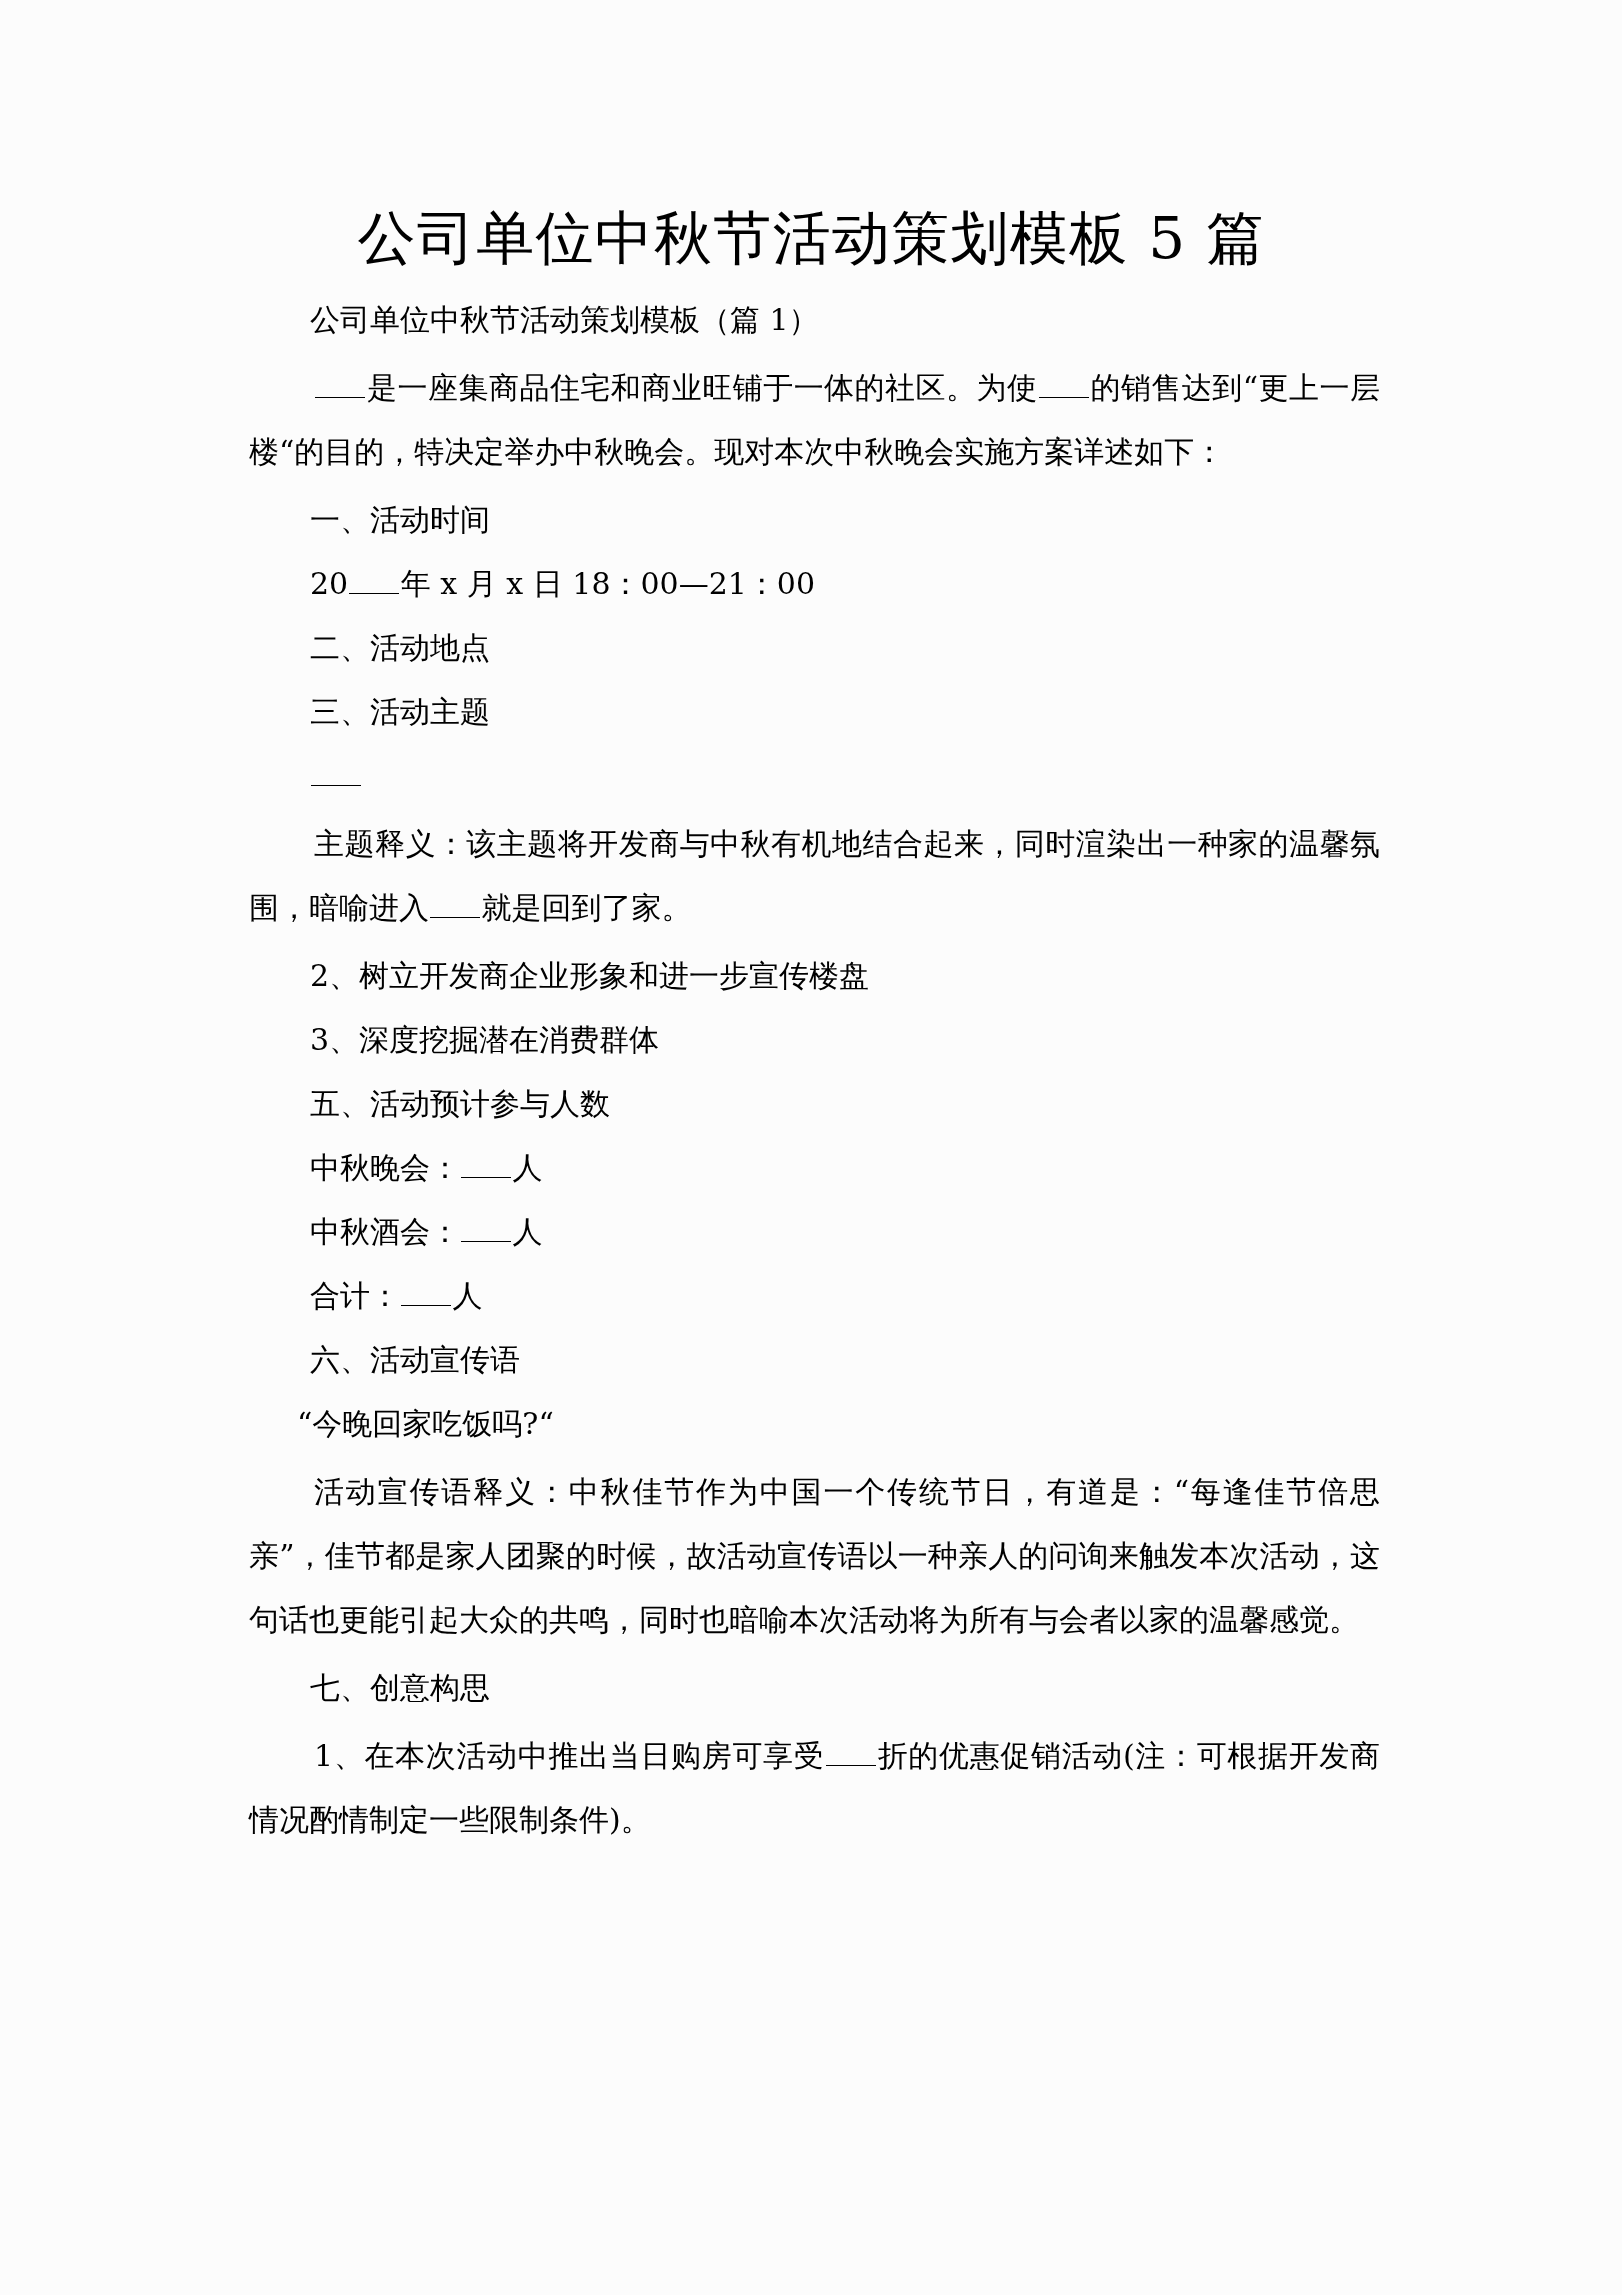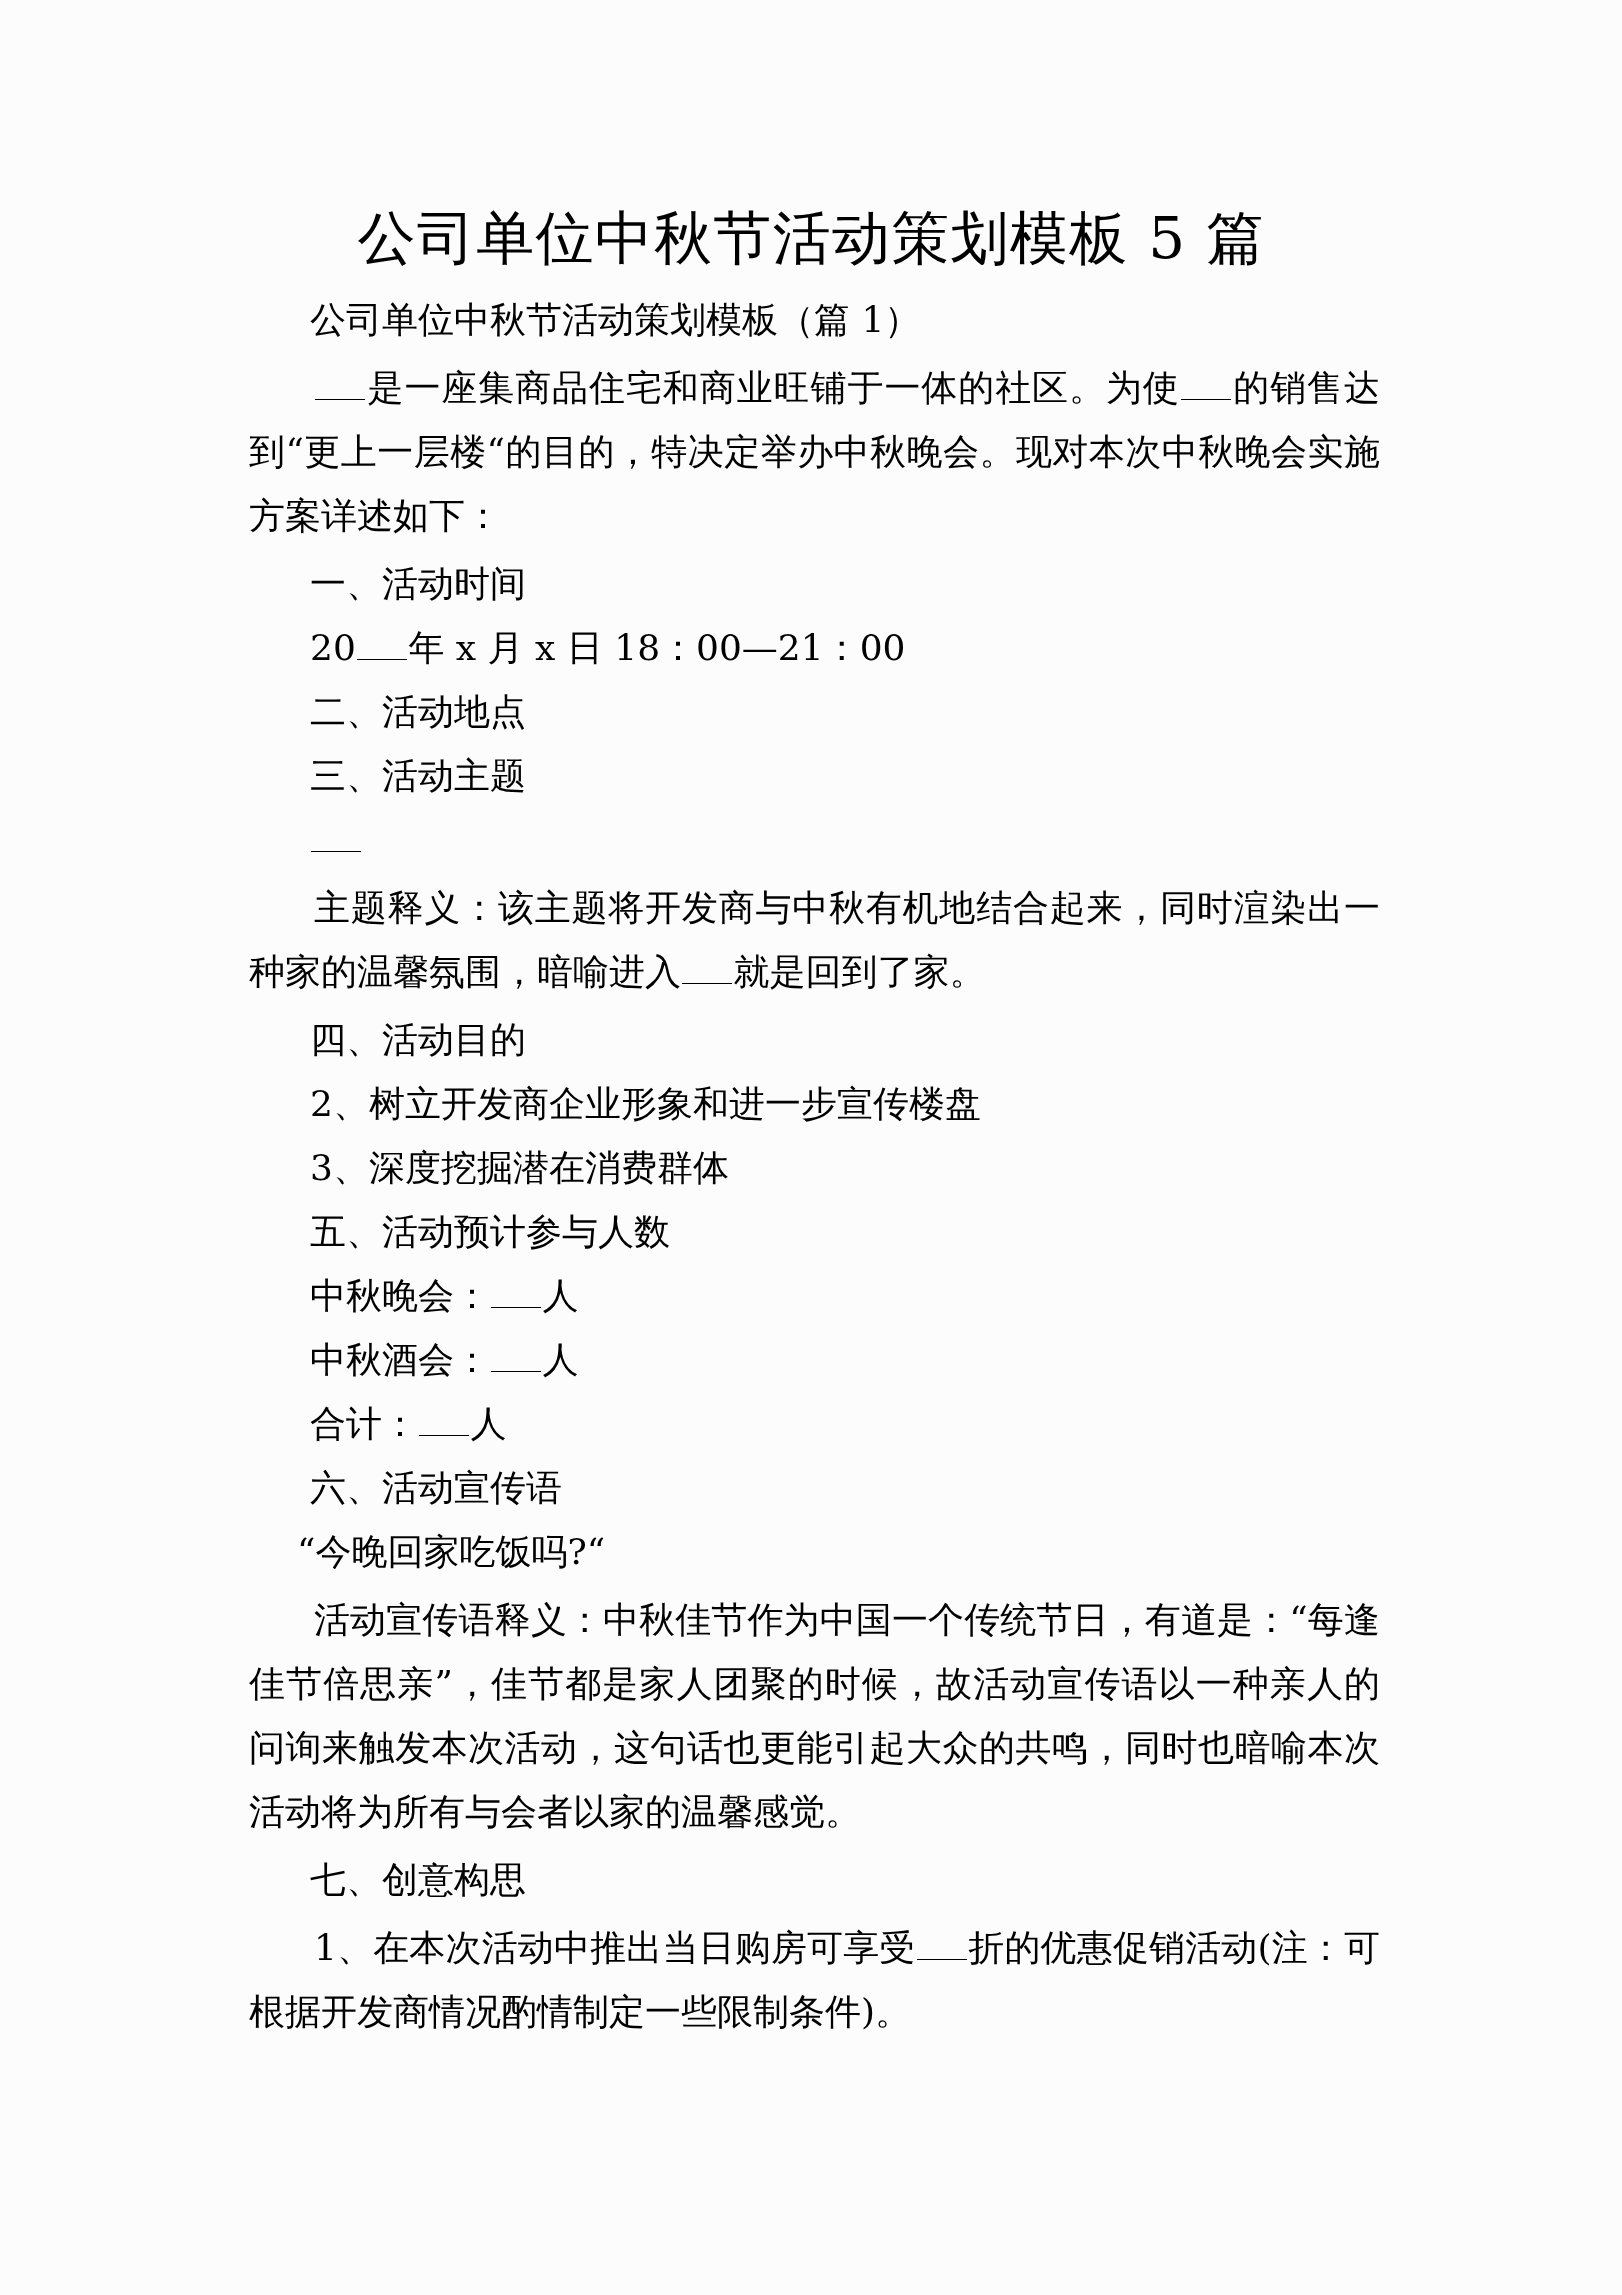--- a/index.html
+++ b/index.html
@@ -32,21 +32,21 @@
       line-height: 85px;
       font-weight: normal;
       margin: 0;
       letter-spacing: 1.3px;
     }
     .body {
       position: absolute;
       left: 245px;
       top: 288px;
       width: 1139px;
-      font-size: 36px;
+      font-size: 30px;
       line-height: 64px;
     }
     .line {
       margin: 0;
       white-space: pre;
       height: 64px;
     }
     .indent { padding-left: 65px; }
     .para {
       margin: 4px;
@@ -78,21 +78,20 @@
 
     <p class="line indent">一、活动时间</p>
     <p class="line indent"><span>20</span><span class="blank"></span><span>年 x 月 x 日 18：00—21：00</span></p>
 
     <p class="line indent">二、活动地点</p>
 
     <p class="line indent">三、活动主题</p>
     <p class="line indent"><span class="blank"></span></p>
     <p class="para"><span>主题释义：该主题将开发商与中秋有机地结合起来，同时渲染出一种家的温馨氛围，暗喻进入</span><span class="blank"></span><span>就是回到了家。</span></p>
 
-    <p class="line indent">四、活动目的</p>
     <p class="line indent">2、树立开发商企业形象和进一步宣传楼盘</p>
     <p class="line indent">3、深度挖掘潜在消费群体</p>
 
     <p class="line indent">五、活动预计参与人数</p>
     <p class="line indent"><span>中秋晚会：</span><span class="blank"></span><span>人</span></p>
     <p class="line indent"><span>中秋酒会：</span><span class="blank"></span><span>人</span></p>
     <p class="line indent"><span>合计：</span><span class="blank"></span><span>人</span></p>
 
     <p class="line indent">六、活动宣传语</p>
     <p class="line" style="padding-left:52px">“今晚回家吃饭吗?“</p>

